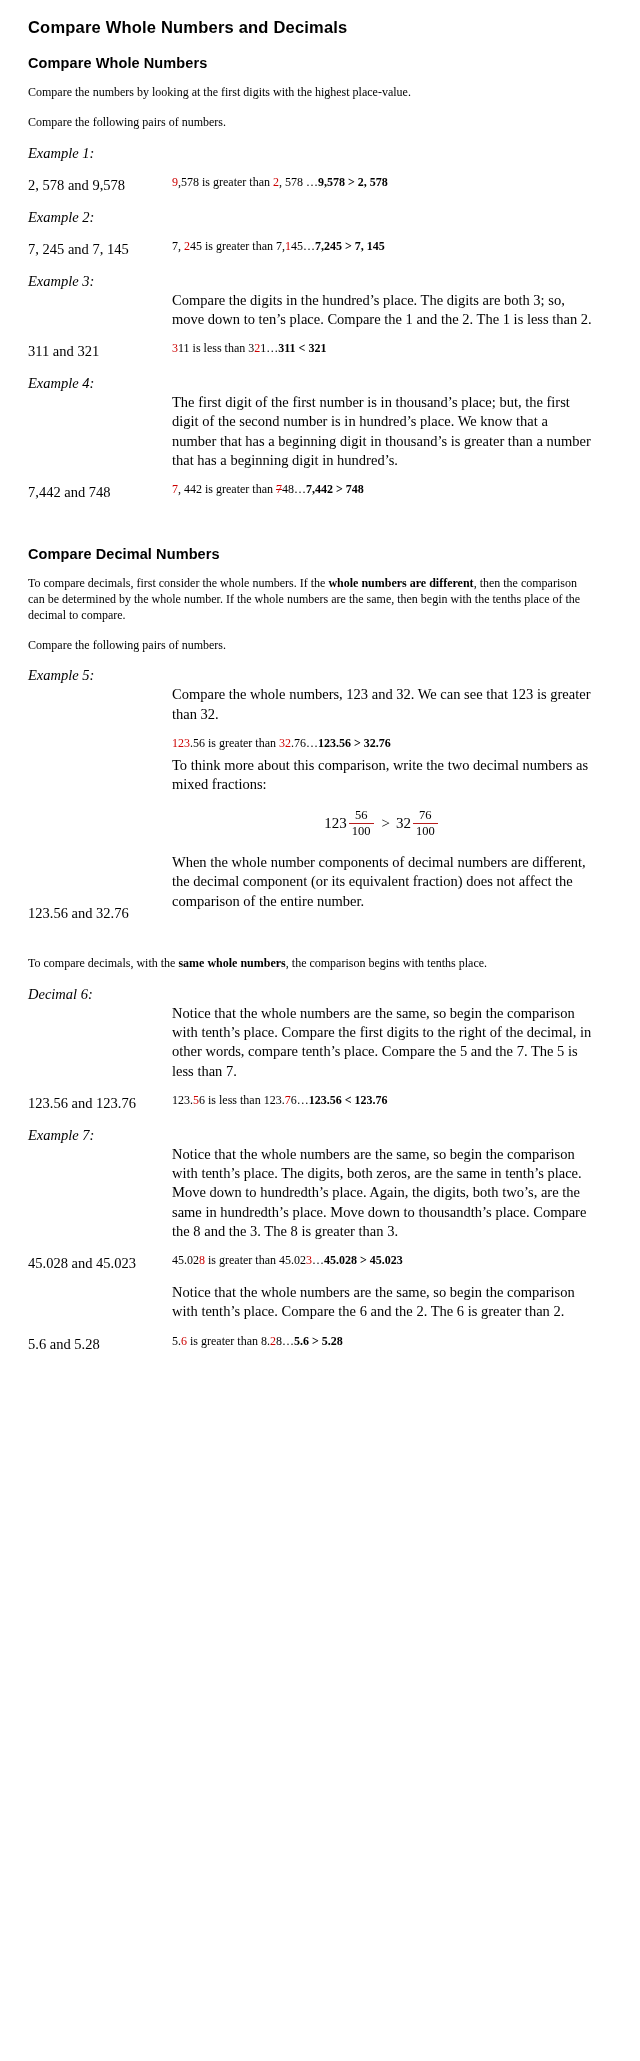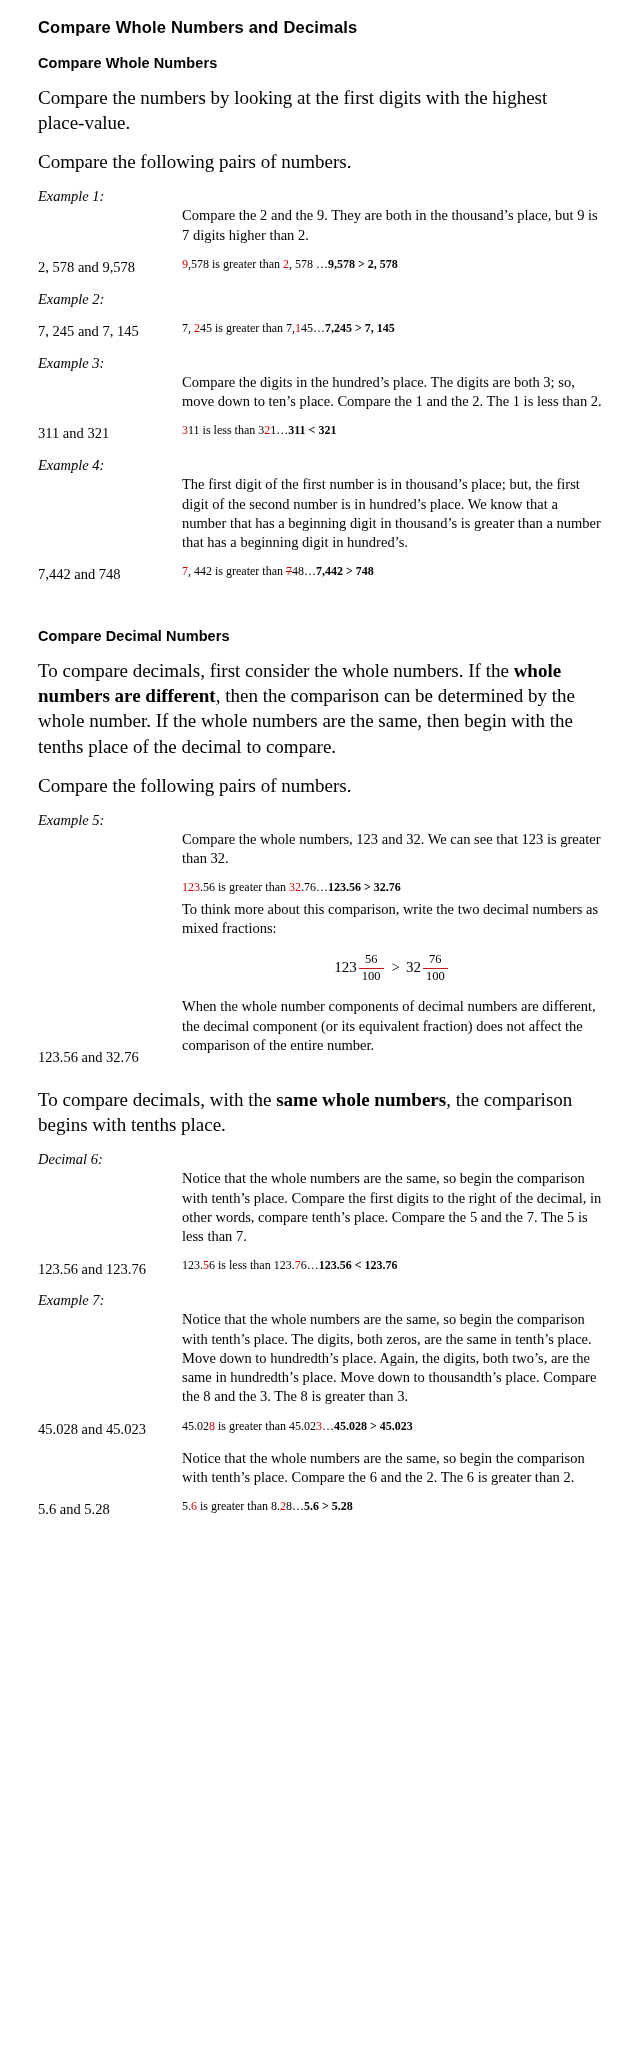--- a/index.html
+++ b/index.html
@@ -10,40 +10,40 @@
   body {
     width: 640px;
     font-family: "Liberation Serif", serif;
     color: #000000;
   }
   .page {
     position: relative;
     width: 640px;
     min-height: 2061px;
     box-sizing: border-box;
-    padding: 14px 18px 10px 38px;
+    padding: 14px 18px 10px 28px;
   }
   h1.doc-title {
     font-family: "Liberation Sans", sans-serif;
     font-size: 16.5px;
     font-weight: bold;
     letter-spacing: 0.2px;
     margin: 4px 0 18px 0;
   }
   h2.section-title {
     font-family: "Liberation Sans", sans-serif;
     font-size: 14.5px;
     font-weight: bold;
     letter-spacing: 0.1px;
     margin: 16px 0 14px 0;
   }
   p.para {
-    font-size: 19px;
+    font-size: 12px;
     line-height: 1.32;
-    margin: 0 0 14px 0;
+    margin: 13px 0 14px 0;
     max-width: 560px;
   }
   .example {
     margin: 0 0 10px 0;
   }
   .ex-label {
     font-size: 14.5px;
     font-style: italic;
     margin: 14px 0 0 0;
   }
@@ -130,21 +130,20 @@
   <h2 class="section-title">Compare Whole Numbers</h2>
 
   <p class="para">Compare the numbers by looking at the first digits with the highest place-value.</p>
   <p class="para">Compare the following pairs of numbers.</p>
 
   <div class="example">
     <div class="ex-label">Example 1:</div>
     <div class="ex-row">
       <div class="ex-left">2, 578 and 9,578</div>
       <div class="ex-right">
-        <div class="explain">Compare the 2 and the 9.  They are both in the thousand’s place, but 9 is 7 digits higher than 2.</div>
         <div class="answer">
           <span class="red">9</span><span>,578 is greater than </span><span class="red">2</span><span>, 578 …</span><span class="bold">9,578 &gt; 2, 578</span>
         </div>
       </div>
     </div>
   </div>
 
   <div class="example">
     <div class="ex-label">Example 2:</div>
     <div class="ex-row">

